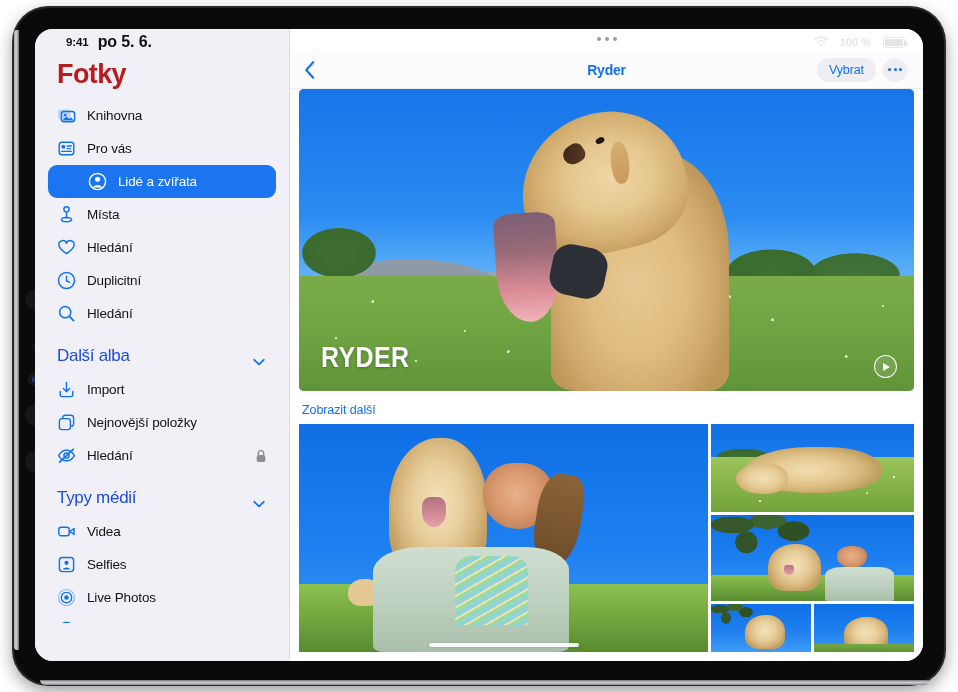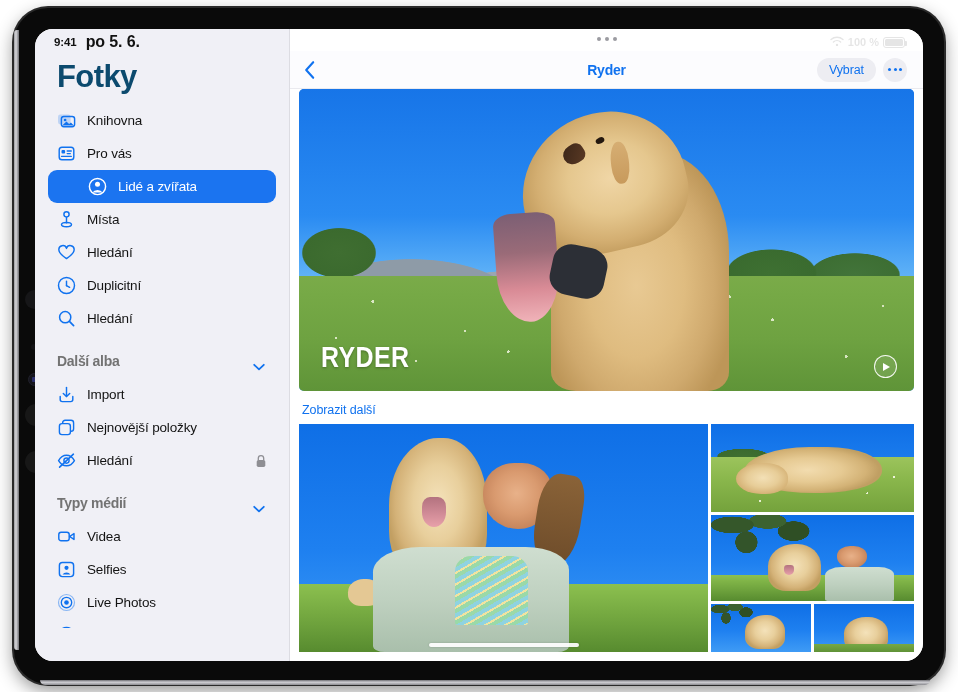--- a/index.html
+++ b/index.html
@@ -53,34 +53,34 @@
   #sidebar {
     position:absolute; left:0; top:0;
     width:255px; height:100%;
     background:#F0F0F6;
     border-right:1px solid #DCDCE2;
   }
   #status-bar {
     height:22px; display:flex; align-items:center;
     padding:4px 0 0 19px; gap:9px;
   }
-  #status-time { font-size:11.5px; font-weight:700; color:#111; letter-spacing:-.1px; }
+  #status-time { font-size:11.5px; font-weight:700; color:#111; letter-spacing:-.1px;margin-left:12px; }
   #status-date { font-size:16px; font-weight:700; color:#111; letter-spacing:-.1px; }
 
   #sidebar-toolbar {
     height:34px; display:flex; align-items:center;
     justify-content:space-between; padding:0 18px 0 17px;
   }
   #sidebar-toggle-button { width:22px; height:18px; cursor:pointer; }
   #sidebar-edit-button {
     font-size:13.5px; color:#1072EF; font-weight:400; cursor:pointer;
   }
 
   #sidebar-title {
-    font-size:31px; font-weight:700; color:#0c4a6e;
+    font-size:27px; font-weight:700; color:#b91c1c;
     letter-spacing:-.6px; padding:8px 0 9px 22px;
   }
 
   #sidebar-scroll { height:calc(100% - 22px - 34px - 52px); overflow:hidden; }
 
   .sb-item {
     display:flex; align-items:center; gap:11px;
     height:33px; margin:0 13px; padding:0 9px;
     border-radius:9px; cursor:pointer; position:relative;
   }
@@ -90,40 +90,40 @@
     font-size:13.5px; color:#131313; letter-spacing:-.15px; white-space:nowrap;
   }
   .sb-item.selected .sb-label { color:#ffffff; }
   .sb-lock { margin-left:auto; width:12px; height:14px; }
 
   .sb-section {
     display:flex; align-items:center; justify-content:space-between;
     height:33px; margin:9px 13px 1px; padding:0 11px 0 9px; cursor:pointer;
   }
   .sb-section-label {
-    font-size:14px; font-weight:700; color:#737373; letter-spacing:-.3px;
+    font-size:17px; font-weight:400; color:#1d4ed8; letter-spacing:-.3px;
   }
   .sb-chevron { width:12px; height:8px; }
 
   
   #main {
     position:absolute; left:255px; top:0; right:0; bottom:0;
     background:#ffffff;
   }
   #main-status-bar {
     height:22px; position:relative;
   }
   #multitask-handle {
     position:absolute; left:50%; transform:translateX(-50%); top:8px;
     display:flex; gap:4px;
   }
   #multitask-handle i { width:4px; height:4px; border-radius:50%; background:#9b9ba1; display:block; }
   #main-status-right {
     position:absolute; right:18px; top:4px;
-    display:flex; align-items:center; gap:4px; opacity:.10;
+    display:flex; align-items:center; gap:12px; opacity:.10;
   }
   #status-battery-text { font-size:11px; font-weight:600; color:#000; }
   #status-battery-shell {
     width:22px; height:11px; border:1px solid #000; border-radius:3px; position:relative;
   }
   #status-battery-shell::after{ content:""; position:absolute; right:-3px; top:3px;
     width:2px; height:5px; background:#000; border-radius:0 1px 1px 0;}
   #status-battery-fill { position:absolute; left:1px; top:1px; width:18px; height:7px; background:#000; border-radius:1.5px;}
 
   #nav-bar {

